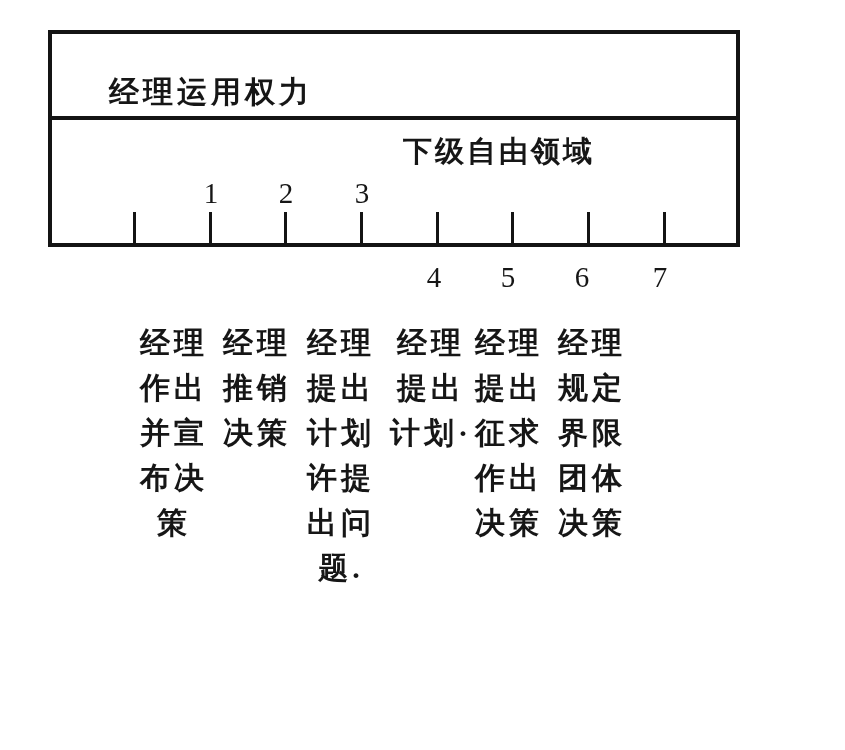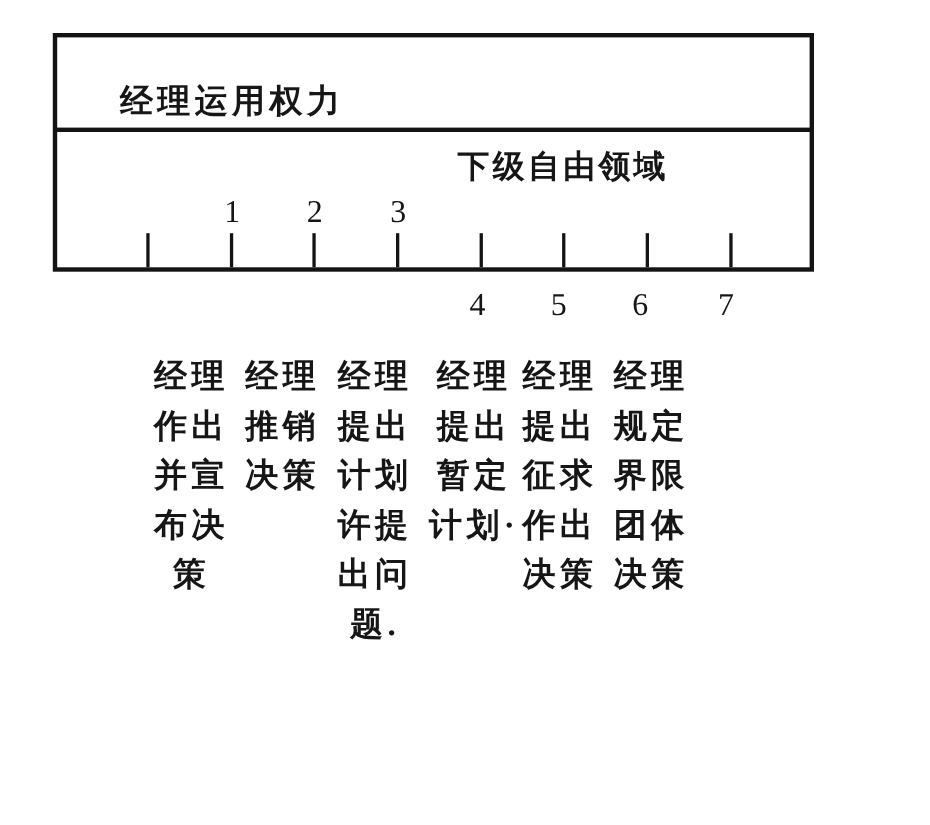--- a/index.html
+++ b/index.html
@@ -32,21 +32,21 @@
     white-space: nowrap;
   }
   .divider {
     position: absolute;
     left: -1px; right: -1px; top: 82px;
     height: 4px;
     background: #141414;
   }
   .freedom-label {
     position: absolute;
-    left: 364px; top: 98px;
+    left: 351px; top: 98px;
     font-size: 29px;
     font-weight: bold;
     letter-spacing: 3px;
     white-space: nowrap;
   }
   .tick {
     position: absolute;
     bottom: 0;
     width: 3px; height: 31px;
     background: #141414;
@@ -127,21 +127,20 @@
       <div class="col-line">经理</div>
       <div class="col-line">提出</div>
       <div class="col-line">计划</div>
       <div class="col-line">许提</div>
       <div class="col-line">出问</div>
       <div class="col-line">题.</div>
     </div>
   <div class="column" style="left:390px">
       <div class="col-line">经理</div>
       <div class="col-line">提出</div>
-      <div class="col-line">暂定</div>
       <div class="col-line">计划·</div>
     </div>
   <div class="column" style="left:475px">
       <div class="col-line">经理</div>
       <div class="col-line">提出</div>
       <div class="col-line">征求</div>
       <div class="col-line">作出</div>
       <div class="col-line">决策</div>
     </div>
   <div class="column" style="left:558px">

